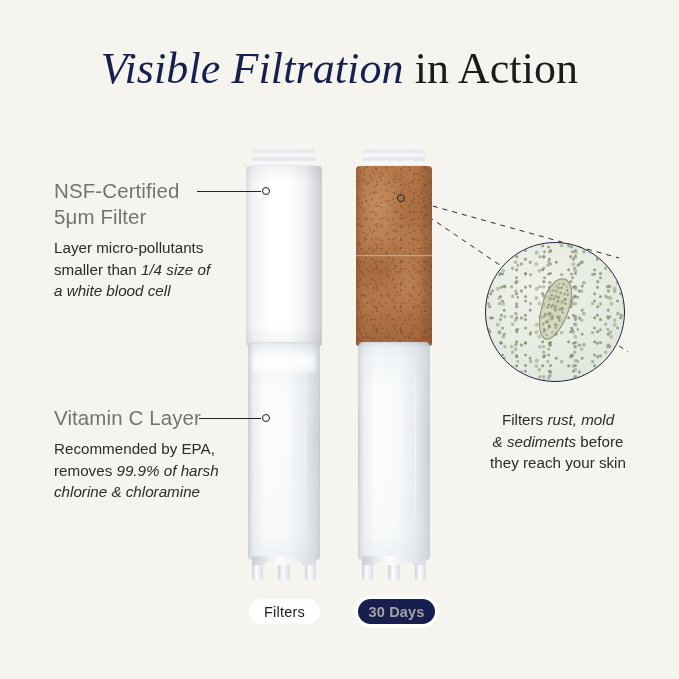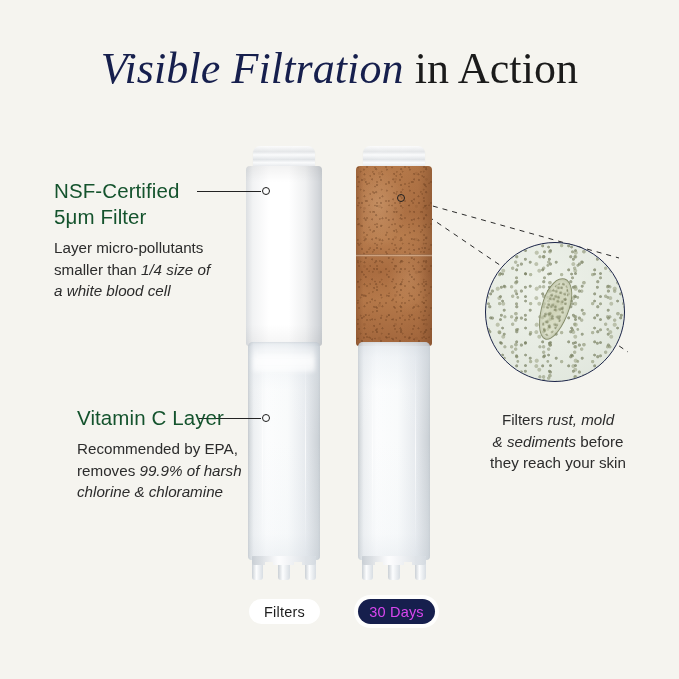--- a/index.html
+++ b/index.html
@@ -45,38 +45,38 @@
     font-weight: 400;
   }
 
   
   .callout {
     position: absolute;
   }
   .callout .head {
     font-size: 20.5px;
     line-height: 26px;
-    color: #14532d;
+    color: #737373;
     font-weight: 400;
     letter-spacing: 0.1px;
     white-space: pre-line;
   }
   .callout .body {
     margin-top: 7px;
     font-size: 15.2px;
     line-height: 21.5px;
     color: #2c2c2c;
     white-space: pre-line;
   }
   .callout .body .it {
     font-style: italic;
   }
 
   #callout-nsf  { left: 54px; top: 178px; width: 210px; }
-  #callout-vitc { left: 54px; top: 405px; width: 215px; margin-left: 23px; }
+  #callout-vitc { left: 54px; top: 405px; width: 215px; }
 
   #callout-trapped {
     left: 468px;
     top: 400px;
     width: 180px;
     text-align: center;
   }
   #callout-trapped .head {
     font-size: 20.5px;
     line-height: 27px;
@@ -423,22 +423,22 @@
     background: #ffffff;
     color: #1d1d1d;
     font-weight: 400;
   }
   #pill-30days {
     left: 358px;
     top: 599px;
     width: 77px;
     height: 25px;
     background: #161f4d;
-    color: #d946ef;
-    font-weight: 400;
+    color: #a3a3a3;
+    font-weight: 700;
     box-shadow: 0 0 0 4px rgba(255,255,255,0.85);
   }
 </style>
 </head>
 <body>
 
 <div id="stage">
 
   <div class="title">
     <span class="em">Visible Filtration</span><span class="rest"> in Action</span>

